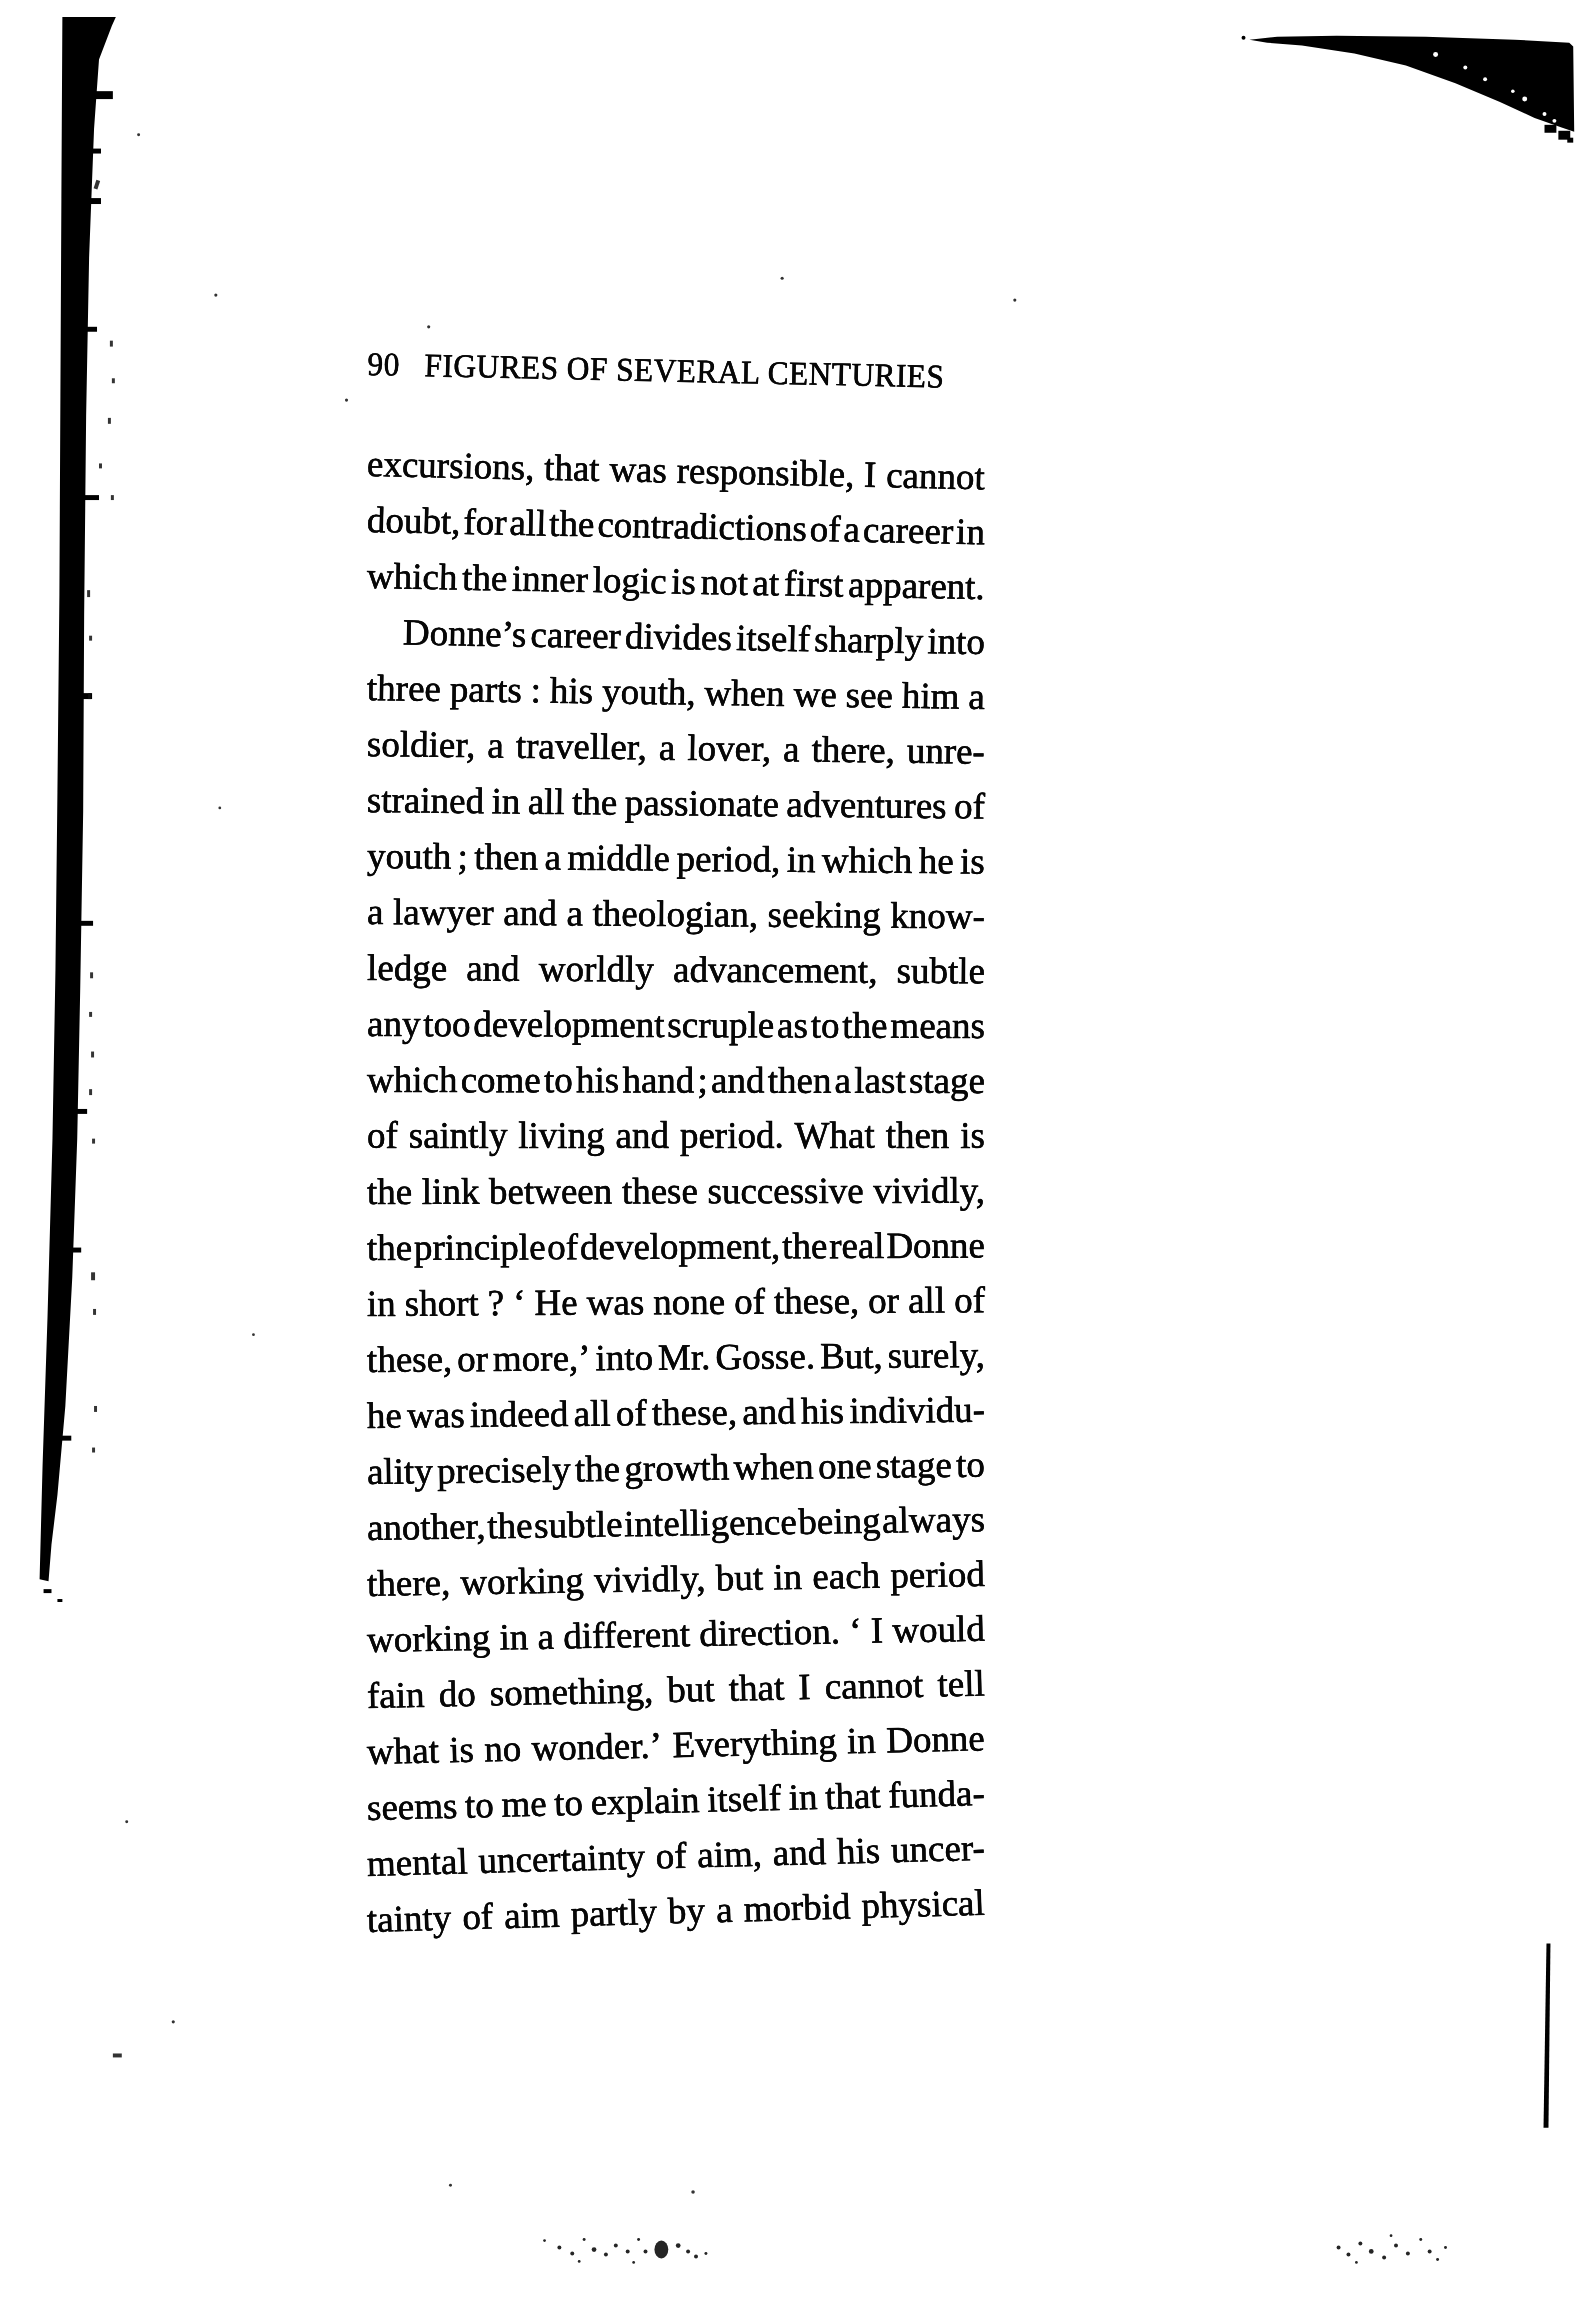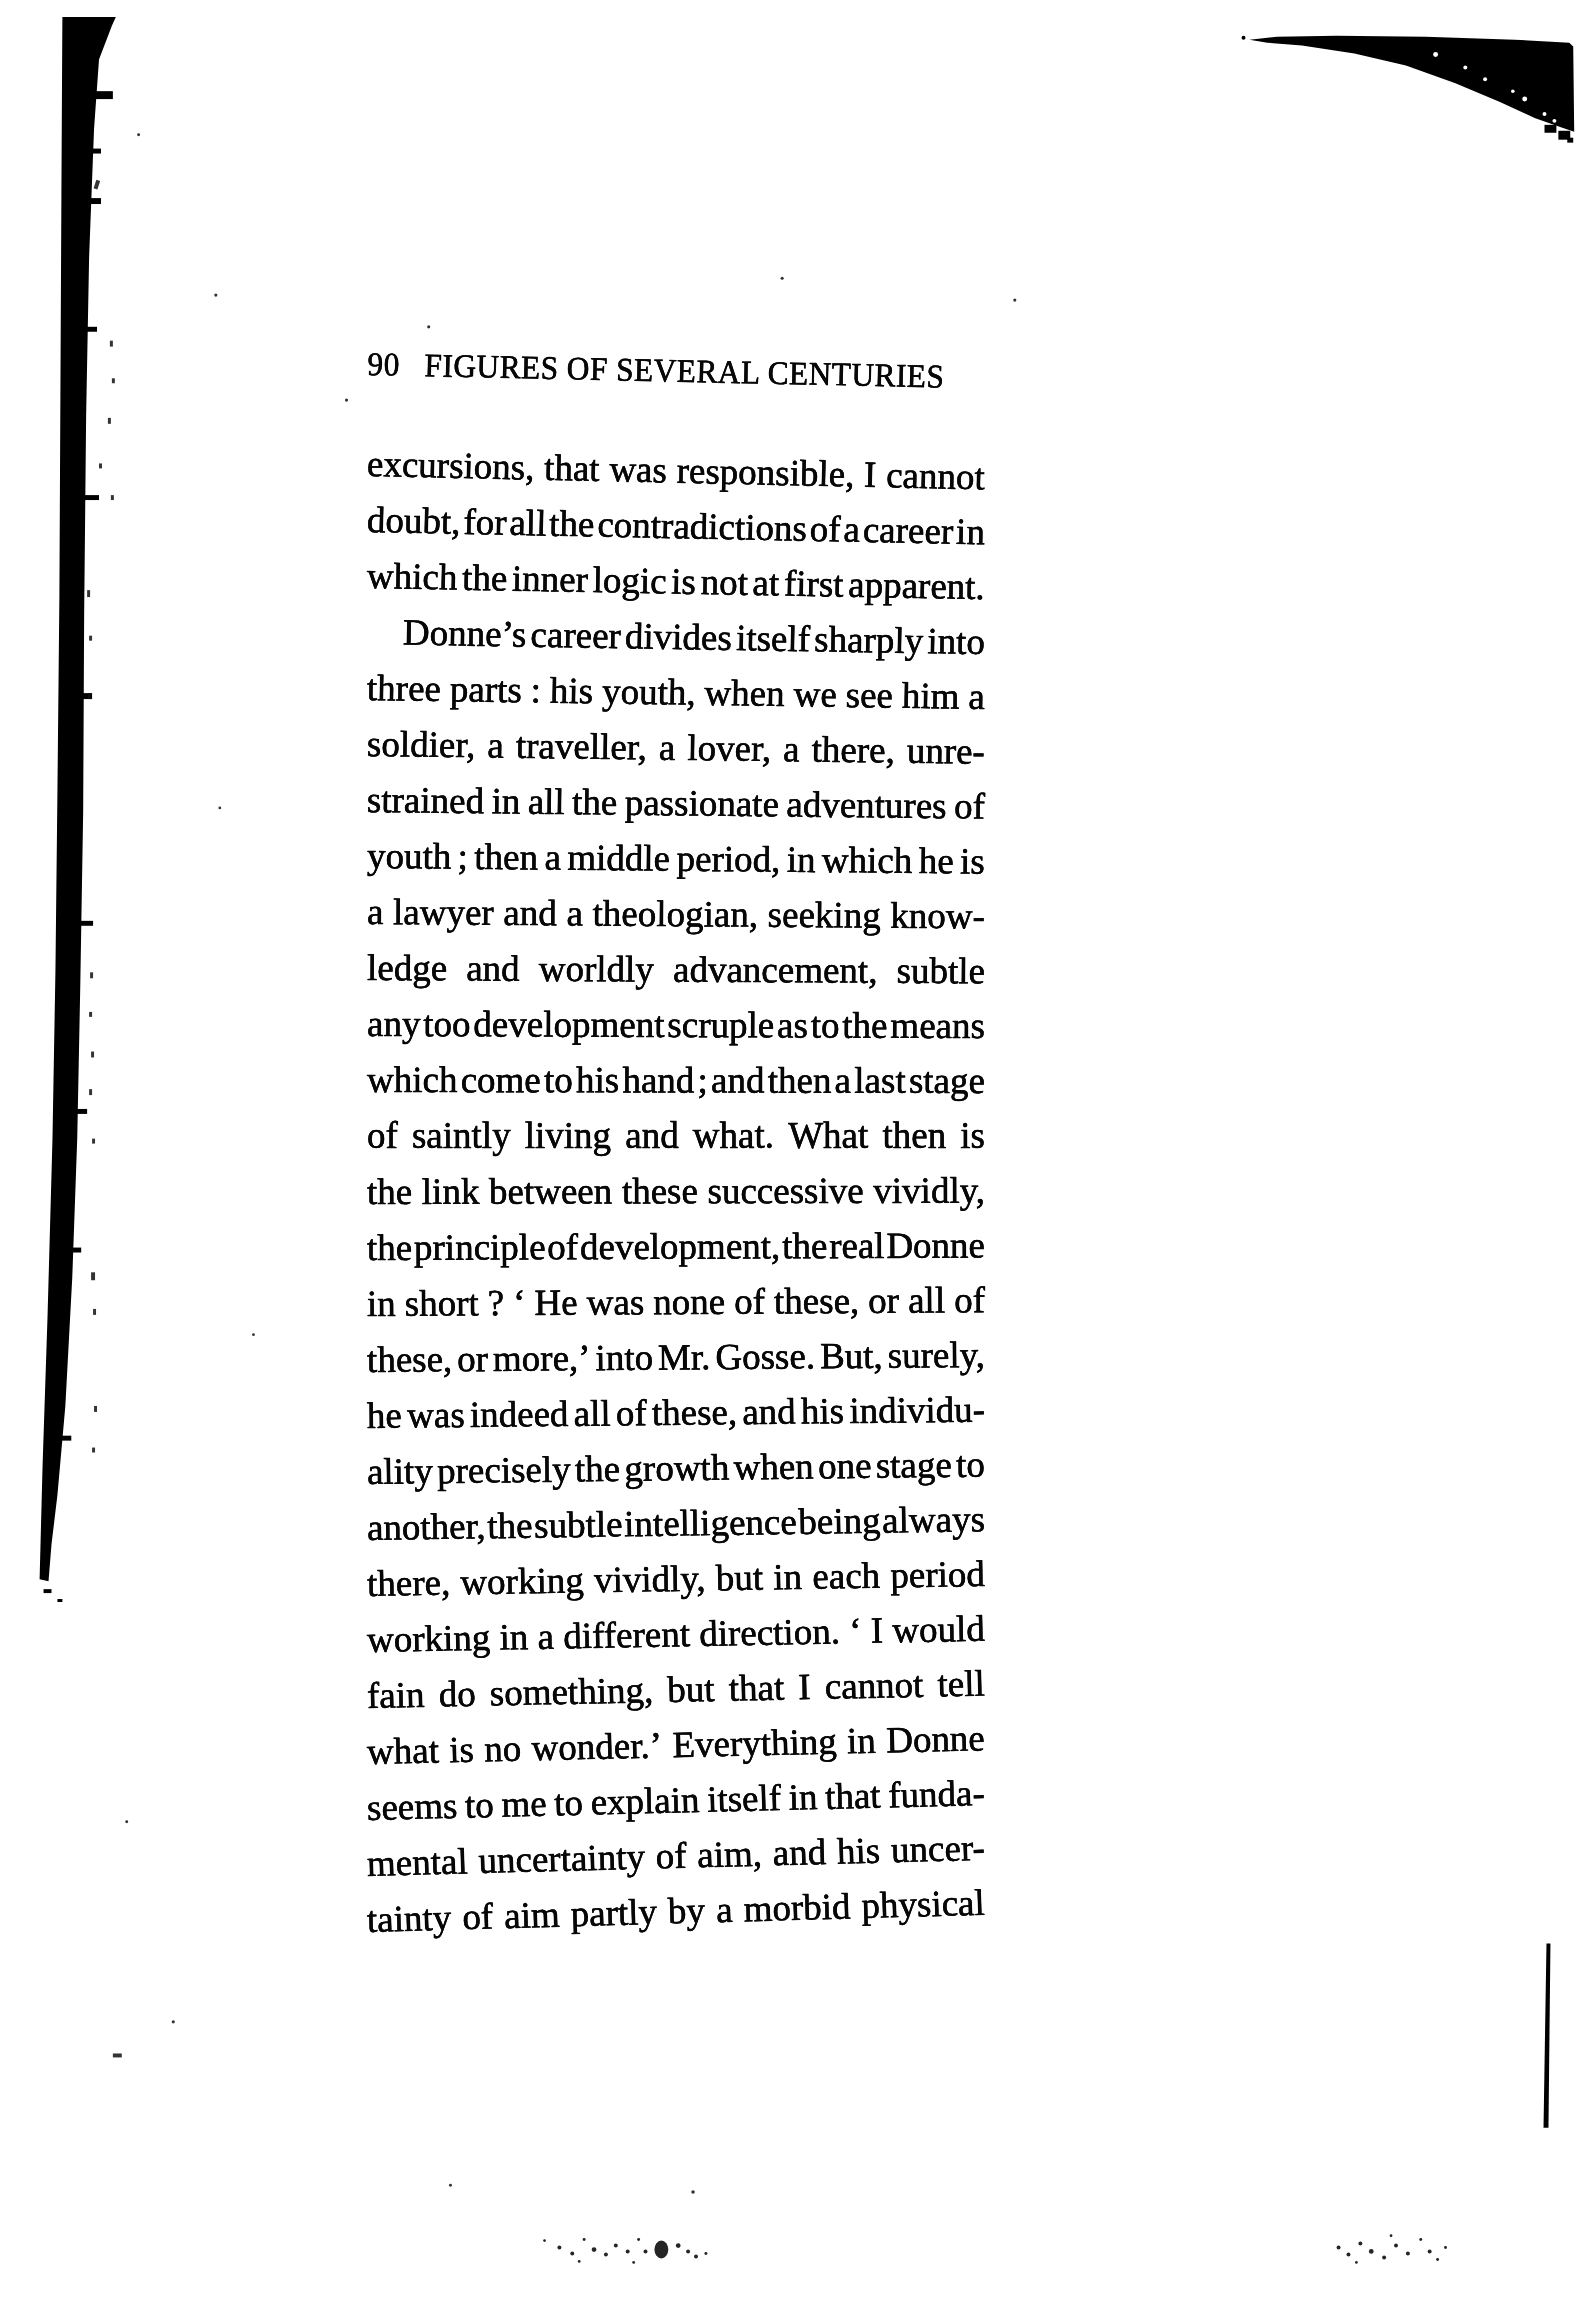--- a/index.html
+++ b/index.html
@@ -166,21 +166,21 @@
       <div class="line" style="transform: rotate(1.04deg);"><span>which</span><span>the</span><span>inner</span><span>logic</span><span>is</span><span>not</span><span>at</span><span>first</span><span>apparent.</span></div>
       <div class="line indent" style="transform: rotate(0.94deg);"><span>Donne’s</span><span>career</span><span>divides</span><span>itself</span><span>sharply</span><span>into</span></div>
       <div class="line" style="transform: rotate(0.83deg);"><span>three</span><span>parts</span><span>:</span><span>his</span><span>youth,</span><span>when</span><span>we</span><span>see</span><span>him</span><span>a</span></div>
       <div class="line" style="transform: rotate(0.72deg);"><span>soldier,</span><span>a</span><span>traveller,</span><span>a</span><span>lover,</span><span>a</span><span>there,</span><span>unre-</span></div>
       <div class="line" style="transform: rotate(0.62deg);"><span>strained</span><span>in</span><span>all</span><span>the</span><span>passionate</span><span>adventures</span><span>of</span></div>
       <div class="line" style="transform: rotate(0.52deg);"><span>youth</span><span>;</span><span>then</span><span>a</span><span>middle</span><span>period,</span><span>in</span><span>which</span><span>he</span><span>is</span></div>
       <div class="line" style="transform: rotate(0.41deg);"><span>a</span><span>lawyer</span><span>and</span><span>a</span><span>theologian,</span><span>seeking</span><span>know-</span></div>
       <div class="line" style="transform: rotate(0.31deg);"><span>ledge</span><span>and</span><span>worldly</span><span>advancement,</span><span>subtle</span></div>
       <div class="line" style="transform: rotate(0.2deg);"><span>any</span><span>too</span><span>development</span><span>scruple</span><span>as</span><span>to</span><span>the</span><span>means</span></div>
       <div class="line" style="transform: rotate(0.09deg);"><span>which</span><span>come</span><span>to</span><span>his</span><span>hand</span><span>;</span><span>and</span><span>then</span><span>a</span><span>last</span><span>stage</span></div>
-      <div class="line" style="transform: rotate(-0.01deg);"><span>of</span><span>saintly</span><span>living</span><span>and</span><span>what.</span><span>What</span><span>then</span><span>is</span></div>
+      <div class="line" style="transform: rotate(-0.01deg);"><span>of</span><span>saintly</span><span>living</span><span>and</span><span>period.</span><span>What</span><span>then</span><span>is</span></div>
       <div class="line" style="transform: rotate(-0.12deg);"><span>the</span><span>link</span><span>between</span><span>these</span><span>successive</span><span>vividly,</span></div>
       <div class="line" style="transform: rotate(-0.23deg);"><span>the</span><span>principle</span><span>of</span><span>development,</span><span>the</span><span>real</span><span>Donne</span></div>
       <div class="line" style="transform: rotate(-0.35deg);"><span>in</span><span>short</span><span>?</span><span>‘</span><span>He</span><span>was</span><span>none</span><span>of</span><span>these,</span><span>or</span><span>all</span><span>of</span></div>
       <div class="line" style="transform: rotate(-0.46deg);"><span>these,</span><span>or</span><span>more,’</span><span>into</span><span>Mr.</span><span>Gosse.</span><span>But,</span><span>surely,</span></div>
       <div class="line" style="transform: rotate(-0.58deg);"><span>he</span><span>was</span><span>indeed</span><span>all</span><span>of</span><span>these,</span><span>and</span><span>his</span><span>individu-</span></div>
       <div class="line" style="transform: rotate(-0.69deg);"><span>ality</span><span>precisely</span><span>the</span><span>growth</span><span>when</span><span>one</span><span>stage</span><span>to</span></div>
       <div class="line" style="transform: rotate(-0.81deg);"><span>another,</span><span>the</span><span>subtle</span><span>intelligence</span><span>being</span><span>always</span></div>
       <div class="line" style="transform: rotate(-0.92deg);"><span>there,</span><span>working</span><span>vividly,</span><span>but</span><span>in</span><span>each</span><span>period</span></div>
       <div class="line" style="transform: rotate(-1.04deg);"><span>working</span><span>in</span><span>a</span><span>different</span><span>direction.</span><span>‘</span><span>I</span><span>would</span></div>
       <div class="line" style="transform: rotate(-1.15deg);"><span>fain</span><span>do</span><span>something,</span><span>but</span><span>that</span><span>I</span><span>cannot</span><span>tell</span></div>

